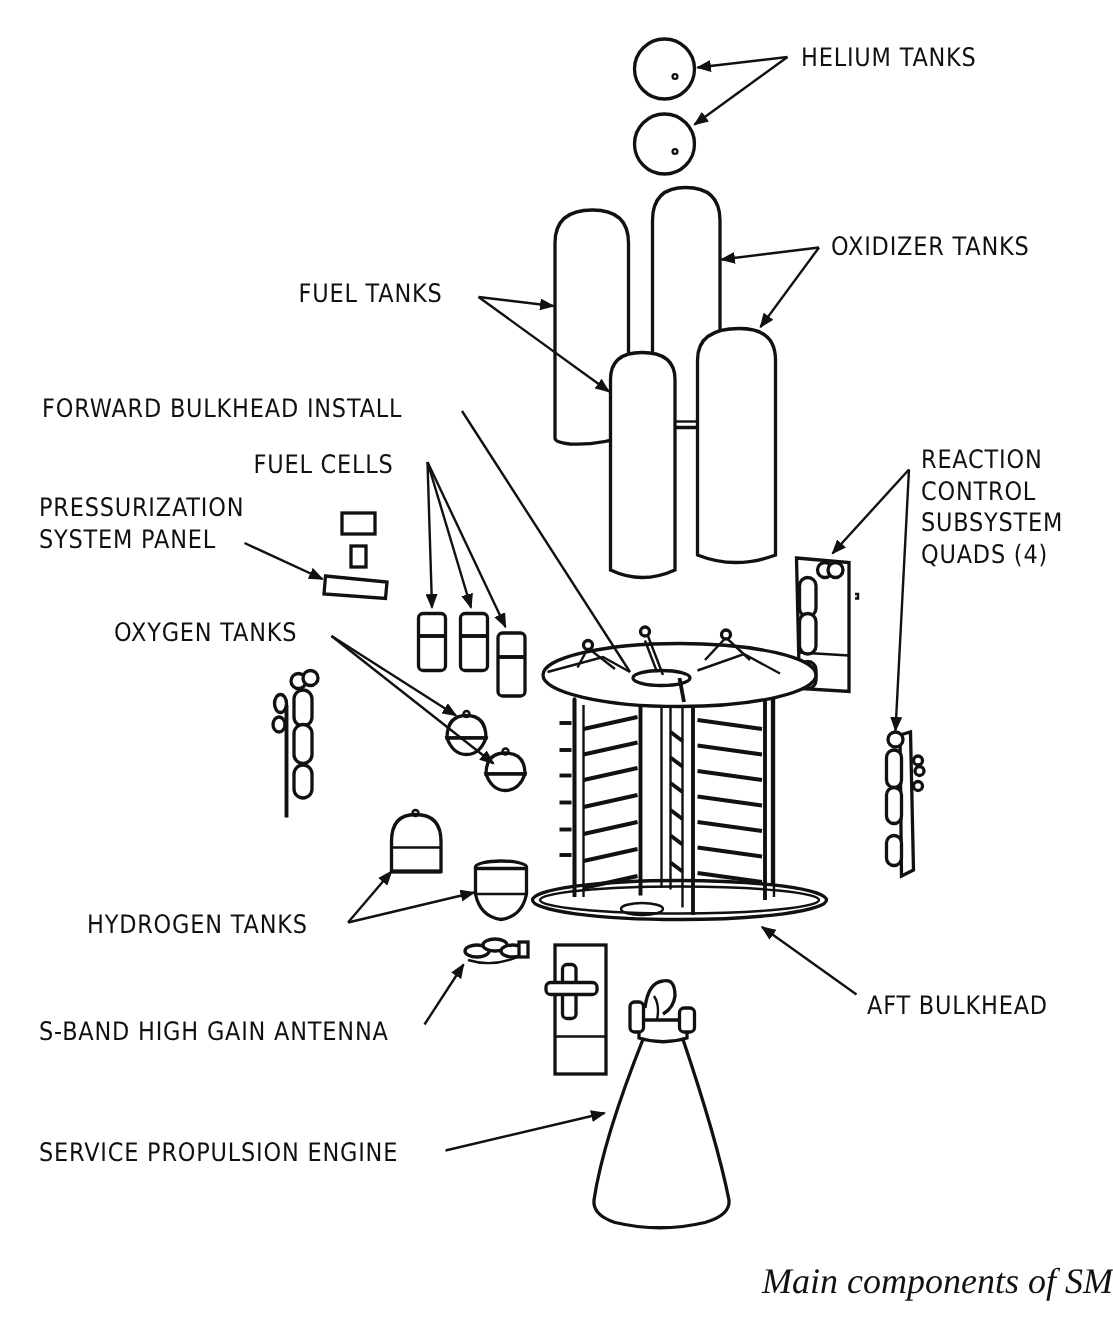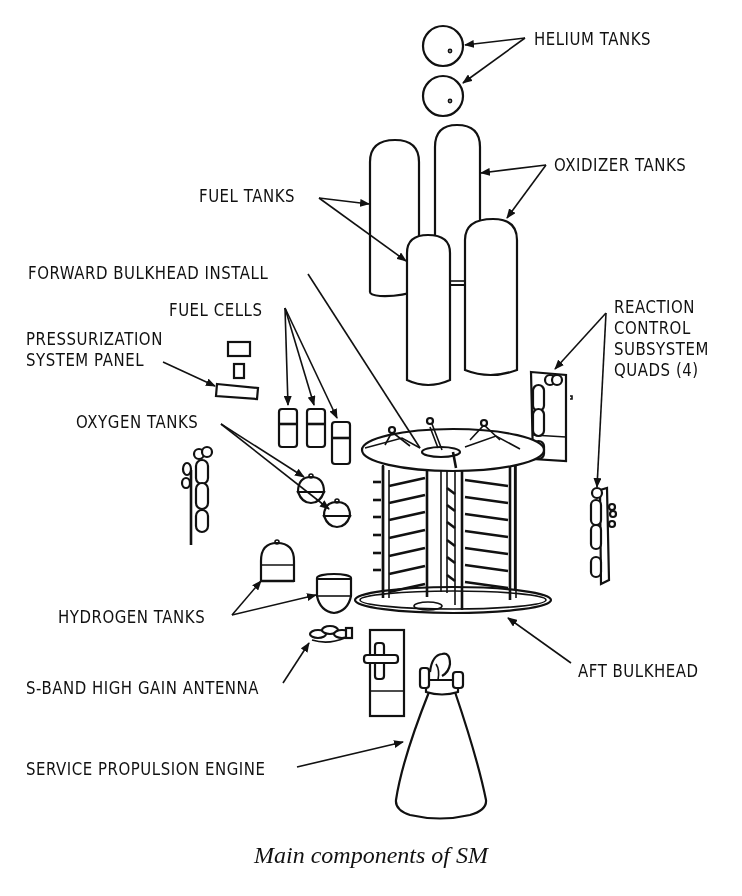--- a/index.html
+++ b/index.html
@@ -14,21 +14,21 @@
     color: #111111;
     white-space: nowrap;
     line-height: 20px;
     transform: scaleX(0.88);
     transform-origin: left top;
   }
   .lbl.multi { white-space: pre; line-height: 21px; }
   .caption {
     position: absolute;
     left: 0; width: 742px; top: 842px;
-    text-align: center;
+    text-align: right;
     font-family: "Liberation Serif", "DejaVu Serif", serif;
     font-style: italic;
     font-size: 24px;
     color: #111111;
   }
   .s { fill: #ffffff; stroke: #111111; stroke-width: 2.2; }
   .t { fill: none; stroke: #111111; stroke-width: 1.6; }
   .th { fill: none; stroke: #111111; stroke-width: 2.6; }
   .ld { fill: none; stroke: #111111; stroke-width: 1.6; }
   .ah { fill: #111111; stroke: none; }

